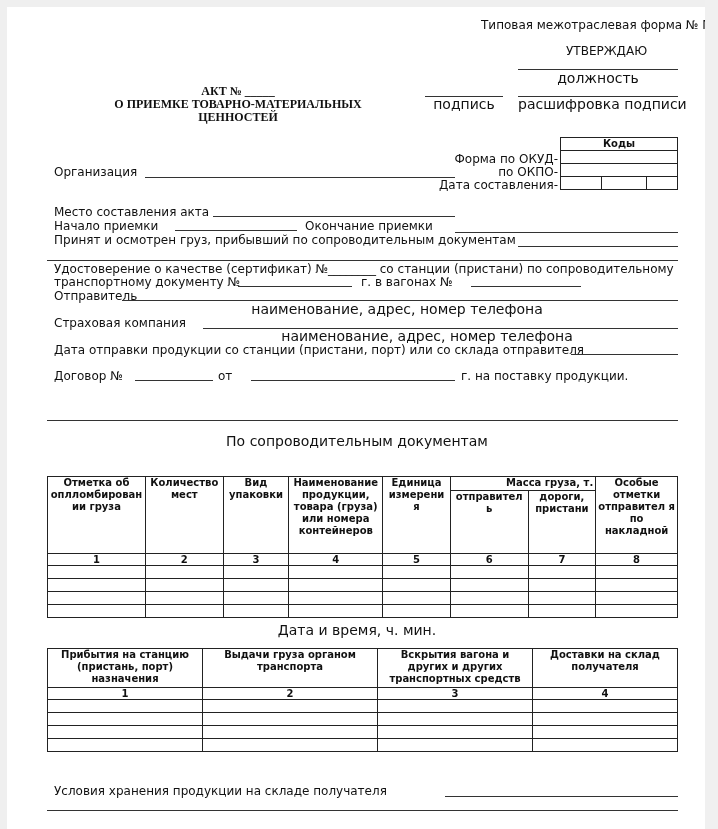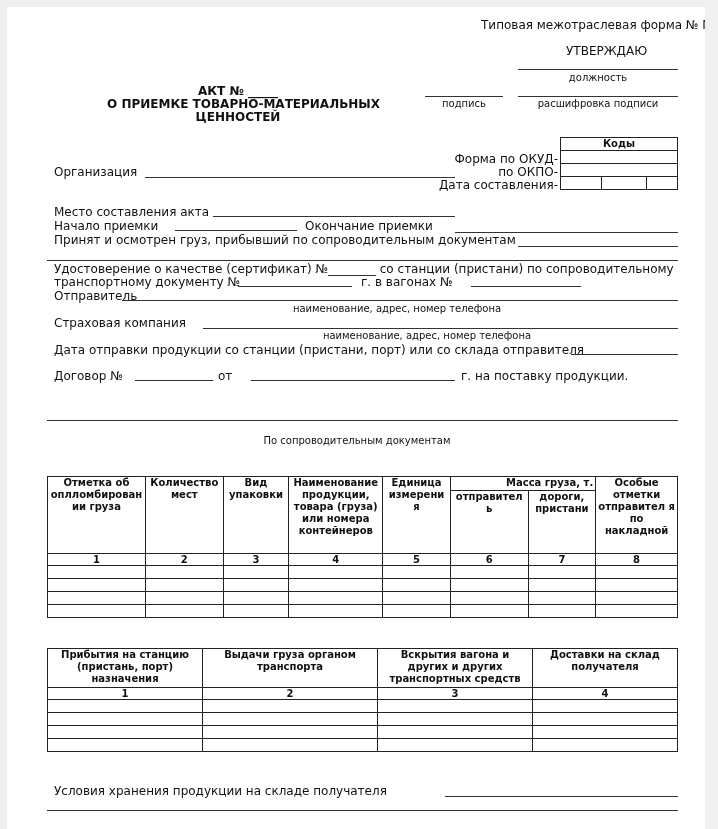--- a/index.html
+++ b/index.html
@@ -1,23 +1,23 @@
 <!DOCTYPE html>
 <html><head>
 <meta charset="utf-8">
 <style>
   html, body { margin:0; padding:0; }
   body { width:718px; height:829px; background:#efefef; position:relative; overflow:hidden;
          font-family:"DejaVu Sans", "Liberation Sans", sans-serif; color:#111; }
   .page { position:absolute; left:7px; top:7px; width:698px; height:830px; background:#fff; }
   .t { position:absolute; font-size:12px; line-height:12px; white-space:nowrap; }
-  .b { font-weight:bold; }
+  .b { font-weight:bold;font-family:Liberation Serif, serif; }
   .c { text-align:center; }
   .line { position:absolute; height:0; border-top:1px solid #333; }
-  .cap { position:absolute; font-size:10px; line-height:12px; text-align:center; white-space:nowrap; }
+  .cap { position:absolute; font-size:14px; line-height:12px; text-align:center; white-space:nowrap; }
   table.grid { position:absolute; border-collapse:collapse; font-size:10px; }
   table.grid td { border:1px solid #222; padding:0 2px; vertical-align:top; text-align:center; font-weight:bold; line-height:12px; }
   table.grid td.num { vertical-align:middle; height:11px; line-height:11px; padding:0; }
   table.grid tr.empty td { height:12px; }
   .codes td { border:1px solid #222; height:11px; padding:0; font-size:10px; line-height:11px; text-align:center; font-weight:normal; }
 </style>
 </head>
 <body>
 
 <div class="page">
@@ -158,20 +158,21 @@
           <td></td>
           <td></td>
           <td></td>
           <td></td>
           <td></td>
           <td></td>
         </tr>
   </tbody>
     </table>
 
+  <div class="cap" style="left:200px; top:617px; width:300px;">Дата и время, ч. мин.</div>
 
   <table class="grid" style="left:40px; top:641px; width:631px;">
     <tbody>
         <tr>
       <td style="width:150px; height:38px;">Прибытия на станцию (пристань, порт) назначения</td>
       <td style="width:170px;">Выдачи груза органом транспорта</td>
       <td style="width:150px;">Вскрытия вагона и других и других транспортных средств</td>
       <td>Доставки на склад получателя</td>
     </tr>
     <tr>

